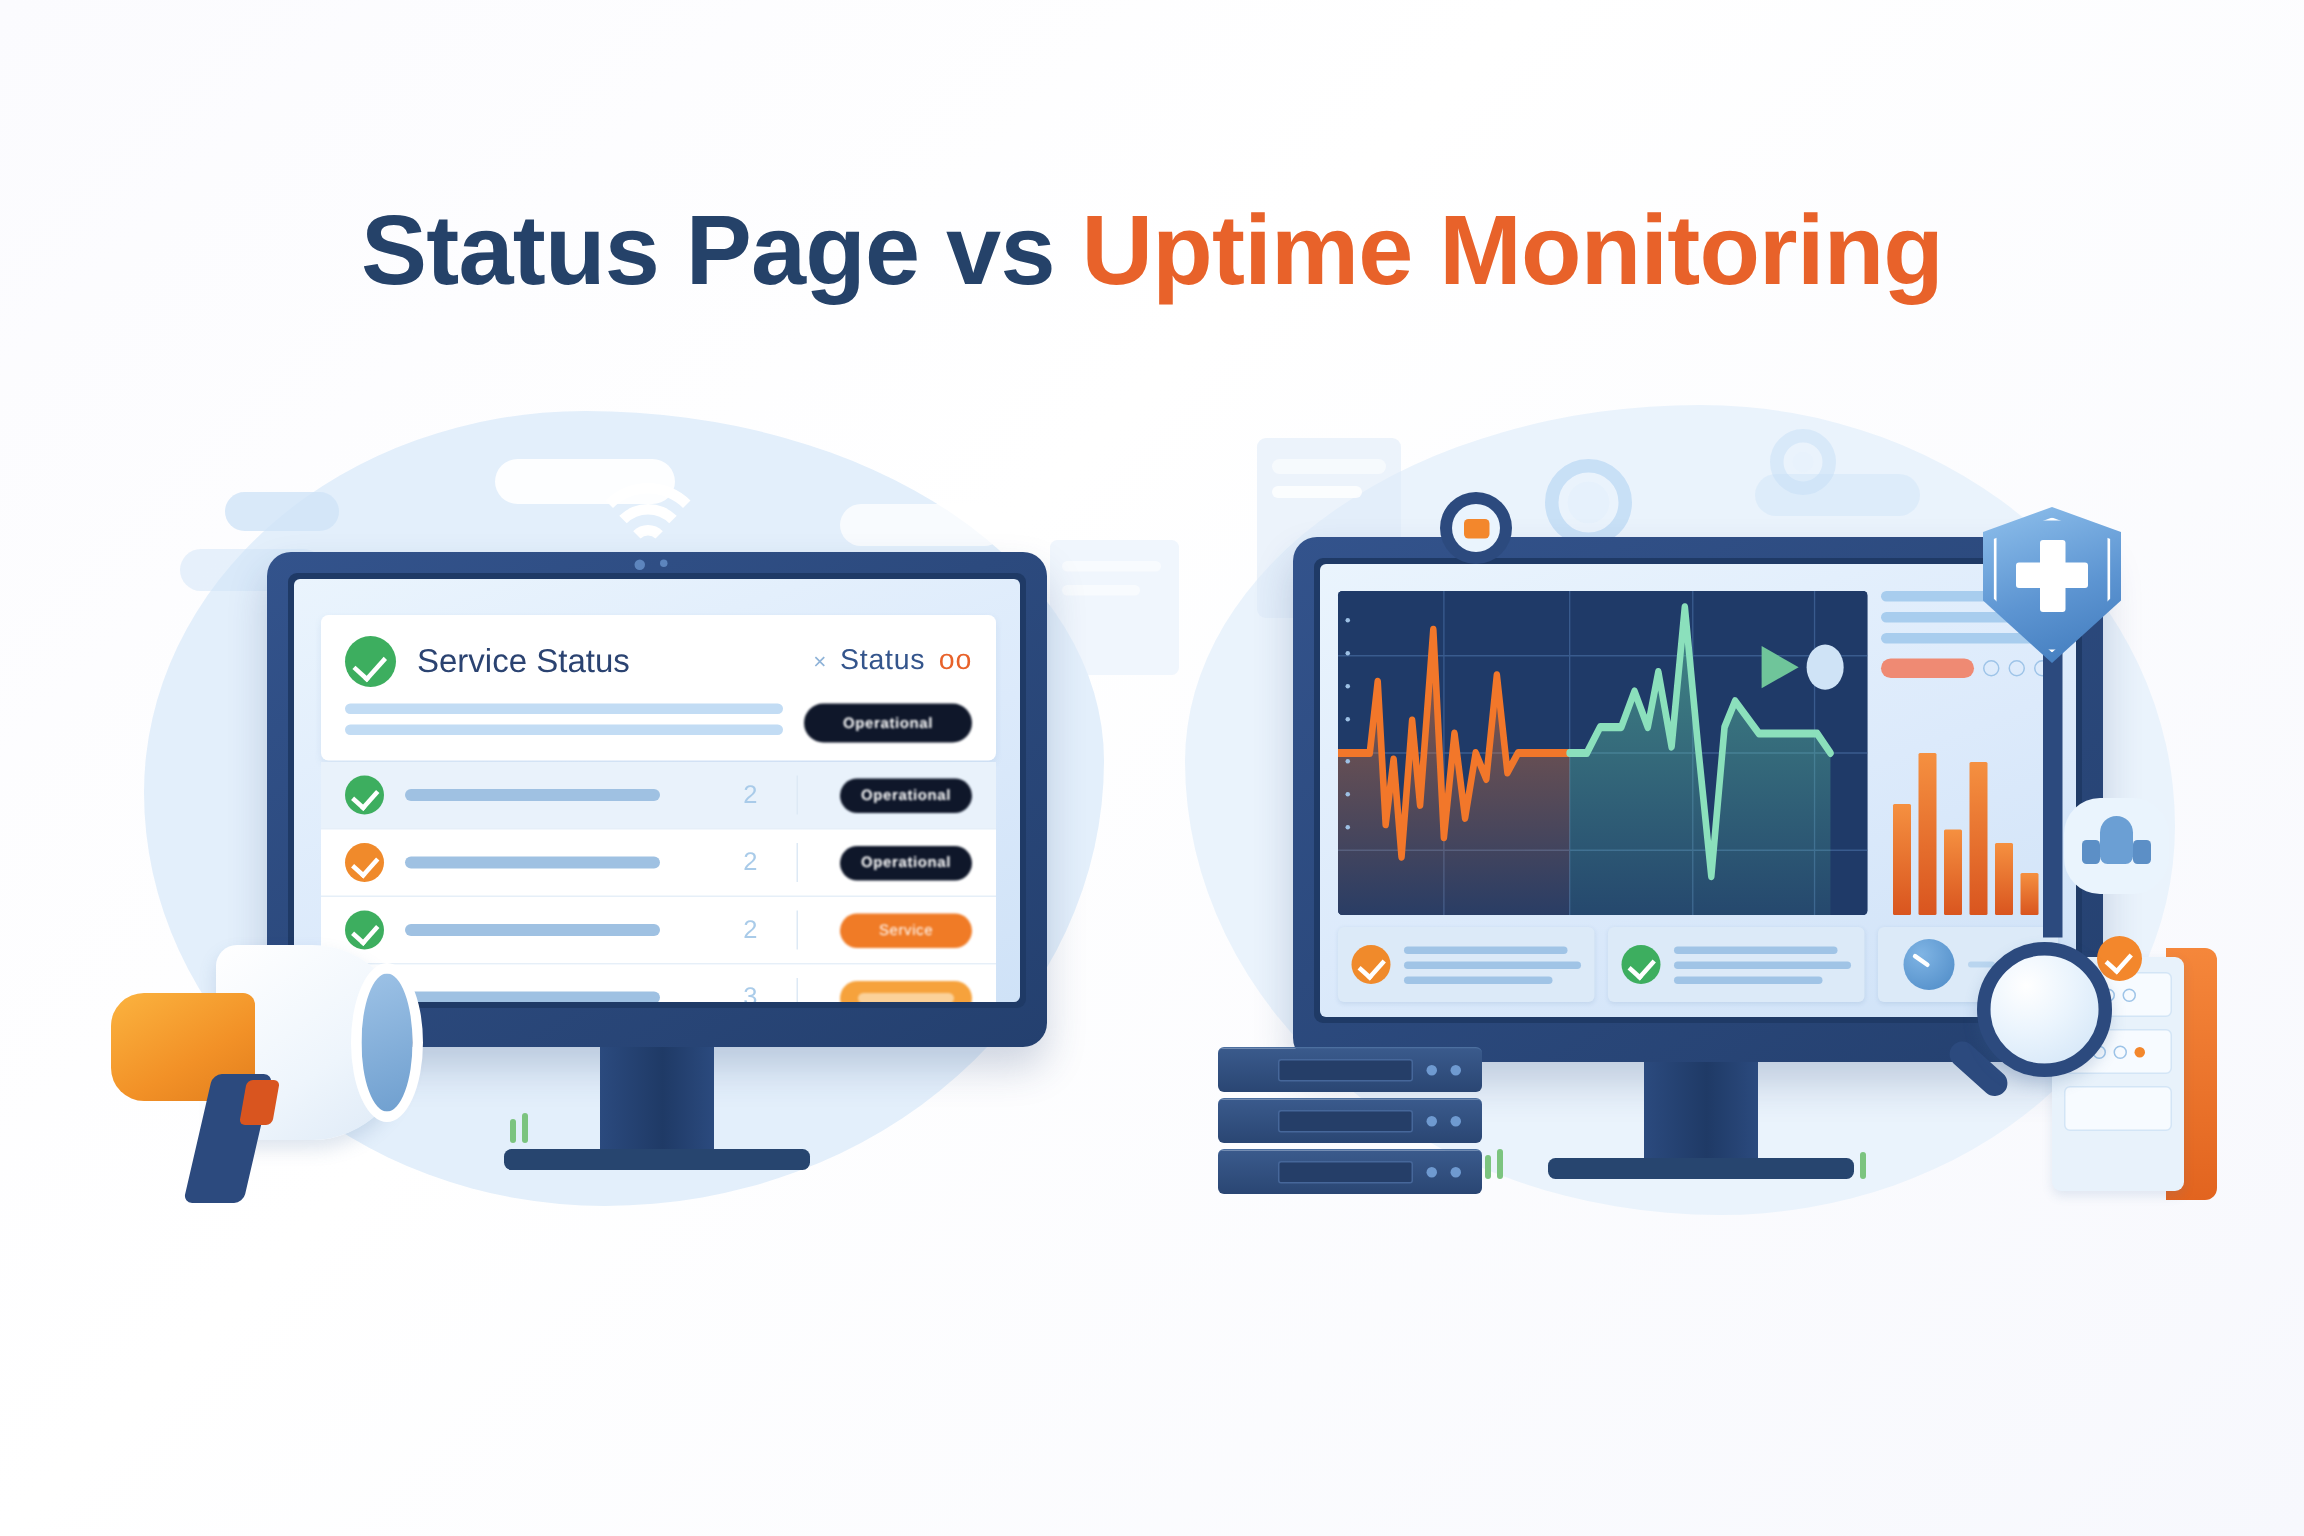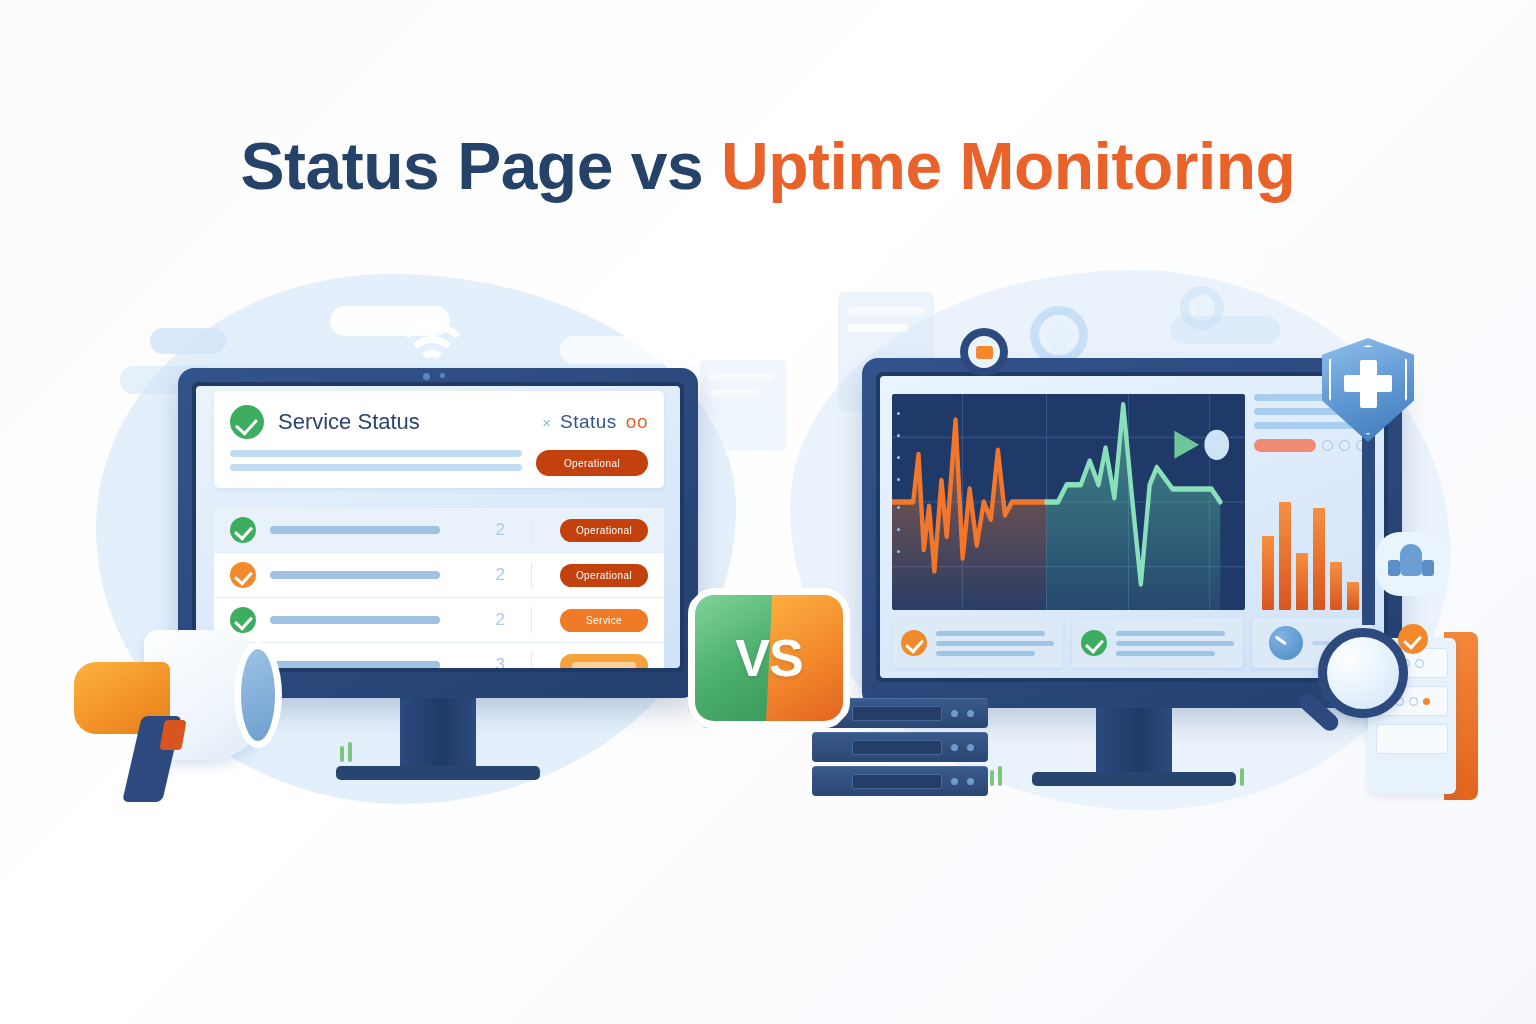--- a/index.html
+++ b/index.html
@@ -77,21 +77,21 @@
 
   .stand-neck {
     position:absolute; background: linear-gradient(90deg,#2b4a7e,#1f3a66 55%, #2b4a7e);
   }
   .stand-base {
     position:absolute; background:#27456f; border-radius:5px;
   }
 
   
   #status-card {
-    position:absolute; left:18px; top:5px; right:16px;
+    position:absolute; left:18px; top:24px; right:16px;
     background:#ffffff; border-radius:5px; padding:14px 16px 12px 16px;
     box-shadow: 0 2px 5px rgba(90,130,180,.12);
   }
   .sp-head { display:flex; align-items:center; gap:14px; }
   .check {
     width:34px; height:34px; border-radius:50%; flex:0 0 auto;
     background:#3dae5f; position:relative;
   }
   .check.orange { background:#F08A2B; }
   .check:after {
@@ -111,21 +111,21 @@
   .sp-brand-dot { color:#E8622A; }
   .sp-lines { margin-top:11px; display:flex; align-items:flex-start; gap:14px; }
   .sp-lines-col { flex:1; display:flex; flex-direction:column; gap:7px; }
   .ln { height:7px; border-radius:4px; background:#c2dcf4; }
   .pill {
     border-radius:13px; height:26px; min-width:112px;
     display:flex; align-items:center; justify-content:center;
     font-size:10px; color:#ffffff; letter-spacing:.4px;
     filter: blur(.7px);
   }
-  .pill.green { background:#c2410c; }
+  .pill.green { background:#0f172a;font-weight:bold; }
   .pill.orange { background:#F07B26; }
   .pill.lightorange { background:#F6A23C; }
   .pill.lightorange .inner-ln { width:72%; height:7px; border-radius:4px; background:#fbd199; }
 
   .sp-row {
     display:flex; align-items:center; gap:14px;
     padding:9px 16px; border-bottom:1px solid #e6eff8;
     background:#ffffff;
   }
   .sp-row.alt { background:#e9f2fb; }
@@ -578,21 +578,14 @@
     <div id="mg-grip"></div>
     <div id="mg-lens"></div>
   </div>
 
   <div class="grass" style="left:340px; top:496px; height:16px;"></div>
   <div class="grass" style="left:348px; top:492px; height:20px;"></div>
   <div class="grass" style="left:990px; top:520px; height:16px;"></div>
   <div class="grass" style="left:998px; top:516px; height:20px;"></div>
   <div class="grass" style="left:1240px; top:518px; height:18px;"></div>
 
-  <div id="vs-badge">
-    <div class="vs-shape">
-      <div class="half-l"></div>
-      <div class="half-r"></div>
-    </div>
-    <div class="vs-text">VS</div>
-  </div>
 
 </div>
 
 </body></html>

